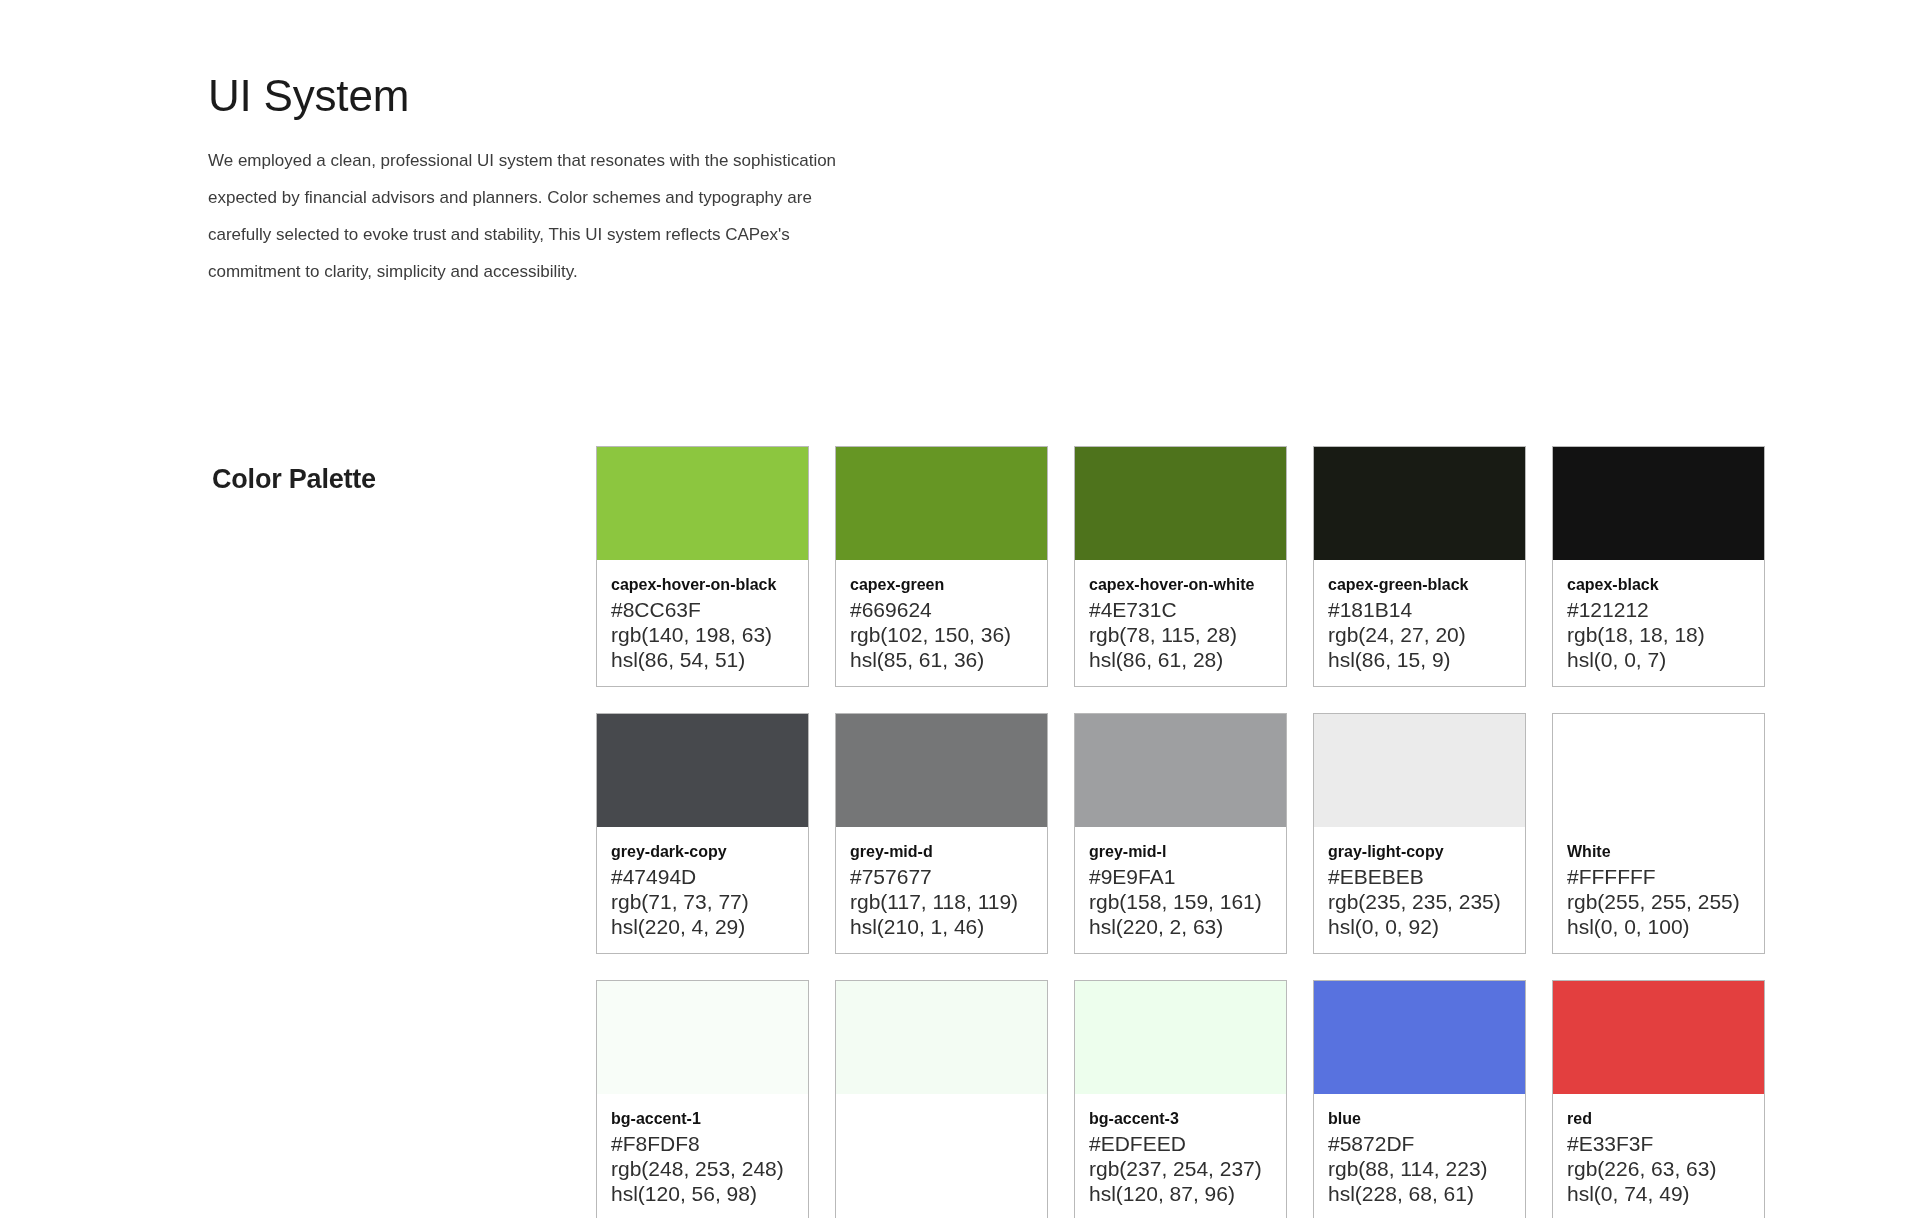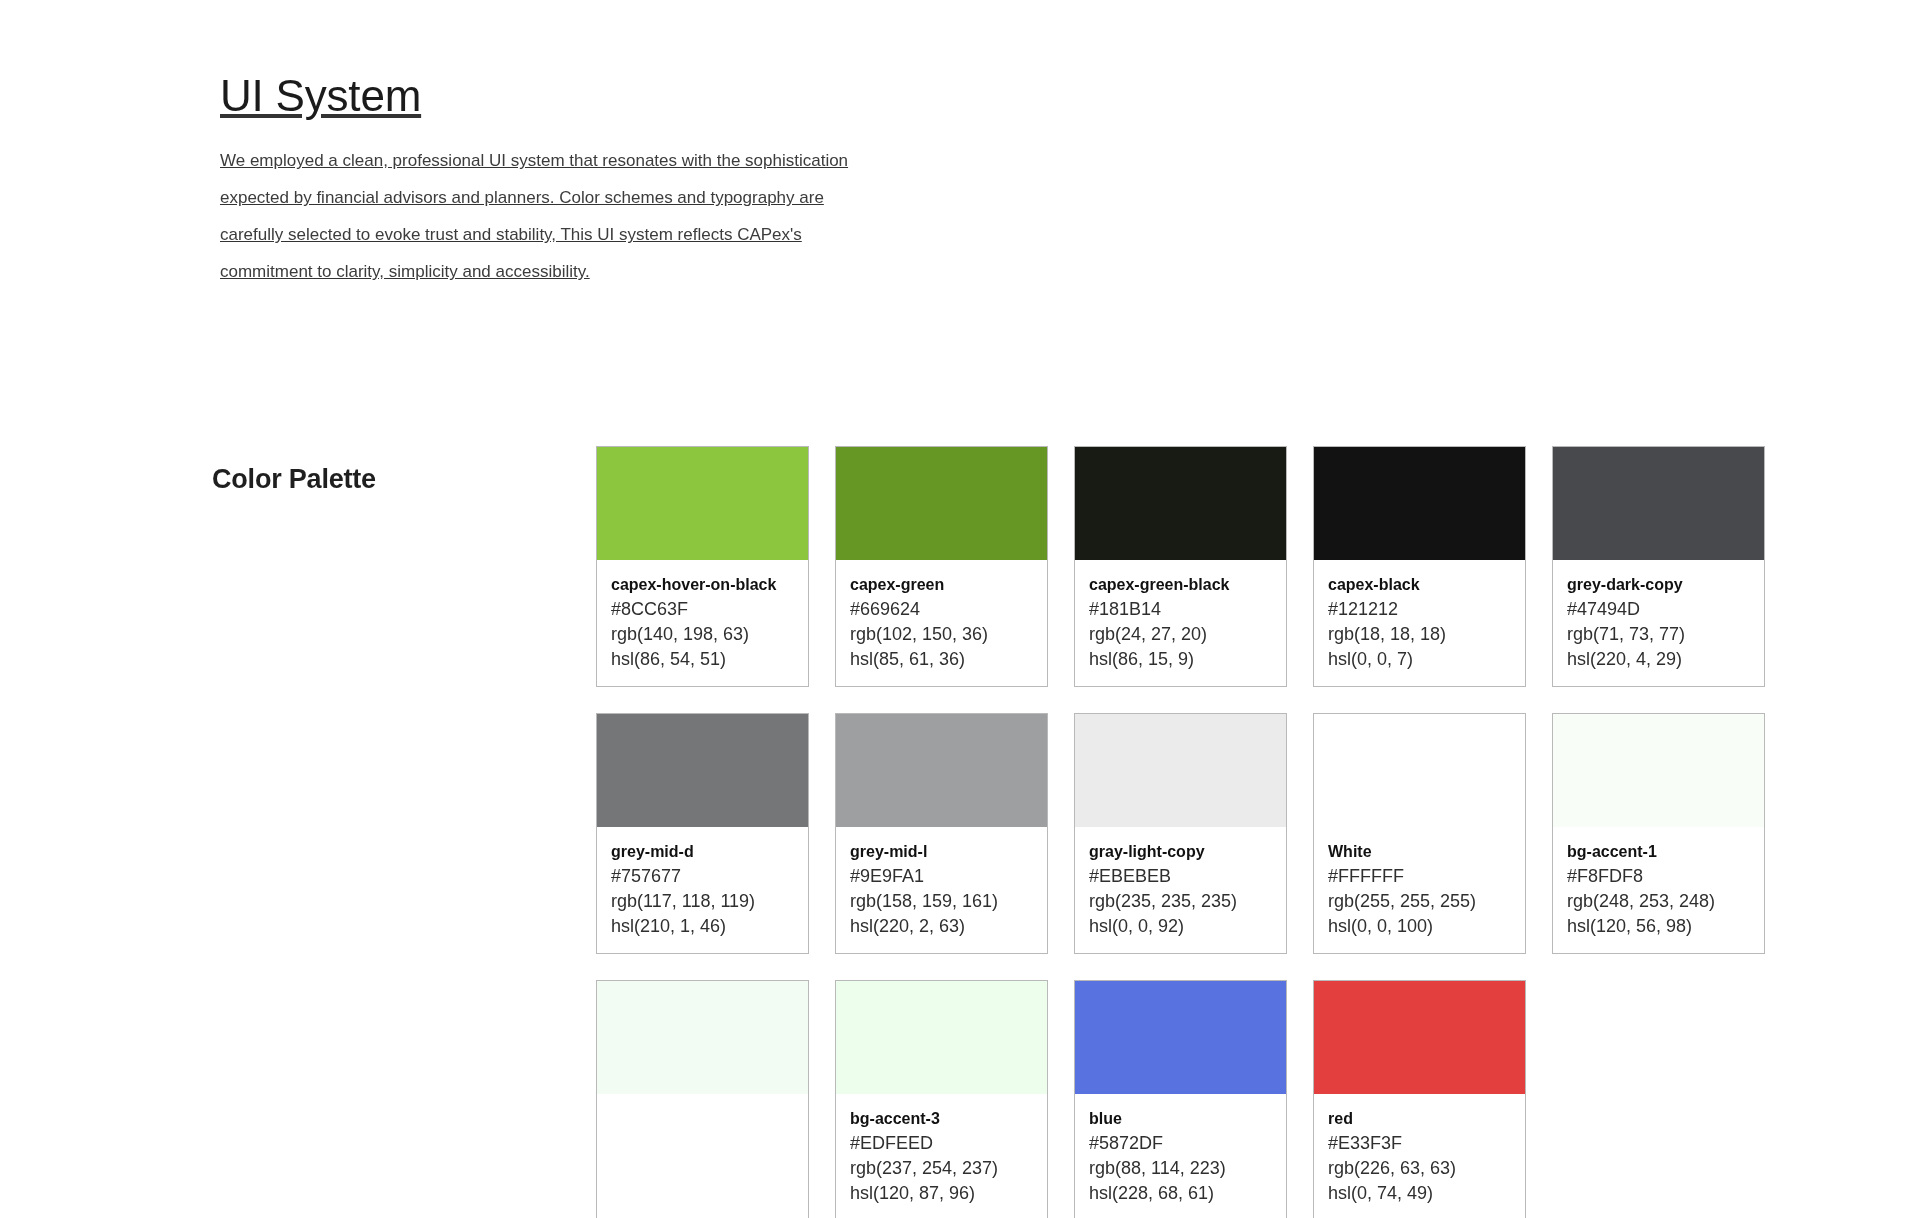--- a/index.html
+++ b/index.html
@@ -17,24 +17,23 @@
   }
 
   .page {
     position: absolute;
     inset: 0;
   }
 
   
   .intro {
     position: absolute;
-    left: 220px;
+    left: 208px;
     top: 72px;
     width: 680px;
-    text-decoration: underline;
   }
   .page-title {
     font-size: 44px;
     font-weight: 400;
     letter-spacing: -0.2px;
     color: #1b1b1b;
     margin: 0 0 22px 0;
     line-height: 1.1;
   }
   .intro-paragraph {
@@ -90,21 +89,21 @@
   }
 
   .swatch-name {
     font-size: 16px;
     font-weight: 700;
     color: #111111;
     line-height: 25px;
     white-space: nowrap;
   }
   .swatch-value {
-    font-size: 18px;
+    font-size: 21px;
     font-weight: 400;
     color: #2f2f2f;
     line-height: 25px;
     white-space: nowrap;
   }
 </style>
 </head>
 <body>
 
 <div class="page">
@@ -129,20 +128,29 @@
       <div class="swatch-card">
         <div class="swatch-chip" style="background: rgb(102, 150, 36);"></div>
         <div class="swatch-meta">
           <div class="swatch-name">capex-green</div>
           <div class="swatch-value">#669624</div>
           <div class="swatch-value">rgb(102, 150, 36)</div>
           <div class="swatch-value">hsl(85, 61, 36)</div>
         </div>
       </div>
       <div class="swatch-card">
+        <div class="swatch-chip" style="background: rgb(78, 115, 28);"></div>
+        <div class="swatch-meta">
+          <div class="swatch-name">capex-hover-on-white</div>
+          <div class="swatch-value">#4E731C</div>
+          <div class="swatch-value">rgb(78, 115, 28)</div>
+          <div class="swatch-value">hsl(86, 61, 28)</div>
+        </div>
+      </div>
+      <div class="swatch-card">
         <div class="swatch-chip" style="background: rgb(24, 27, 20);"></div>
         <div class="swatch-meta">
           <div class="swatch-name">capex-green-black</div>
           <div class="swatch-value">#181B14</div>
           <div class="swatch-value">rgb(24, 27, 20)</div>
           <div class="swatch-value">hsl(86, 15, 9)</div>
         </div>
       </div>
       <div class="swatch-card">
         <div class="swatch-chip" style="background: rgb(18, 18, 18);"></div>

